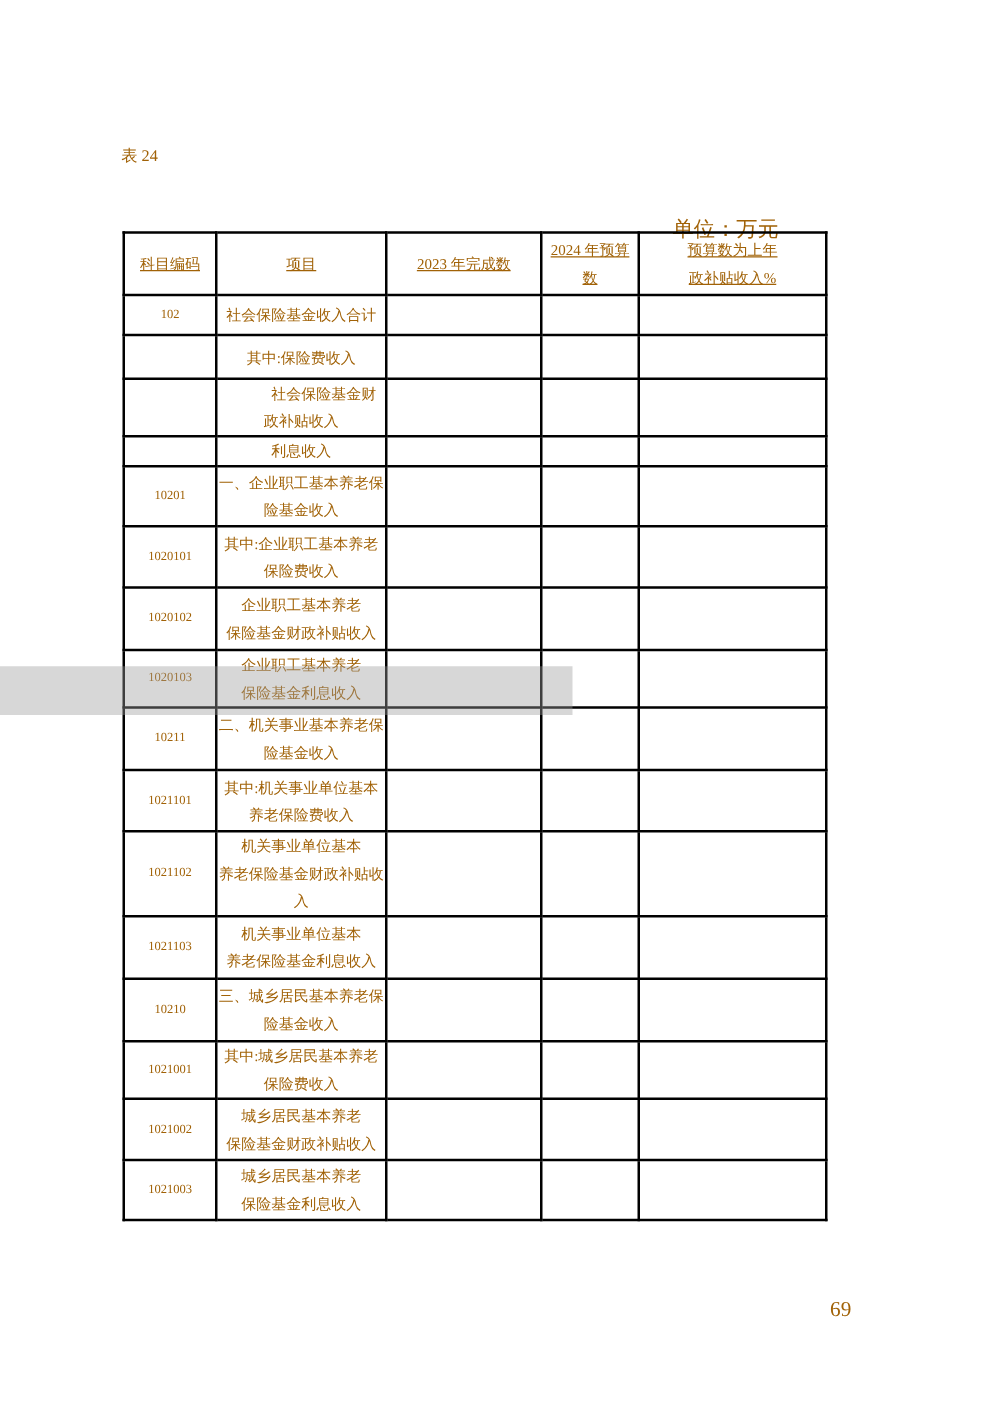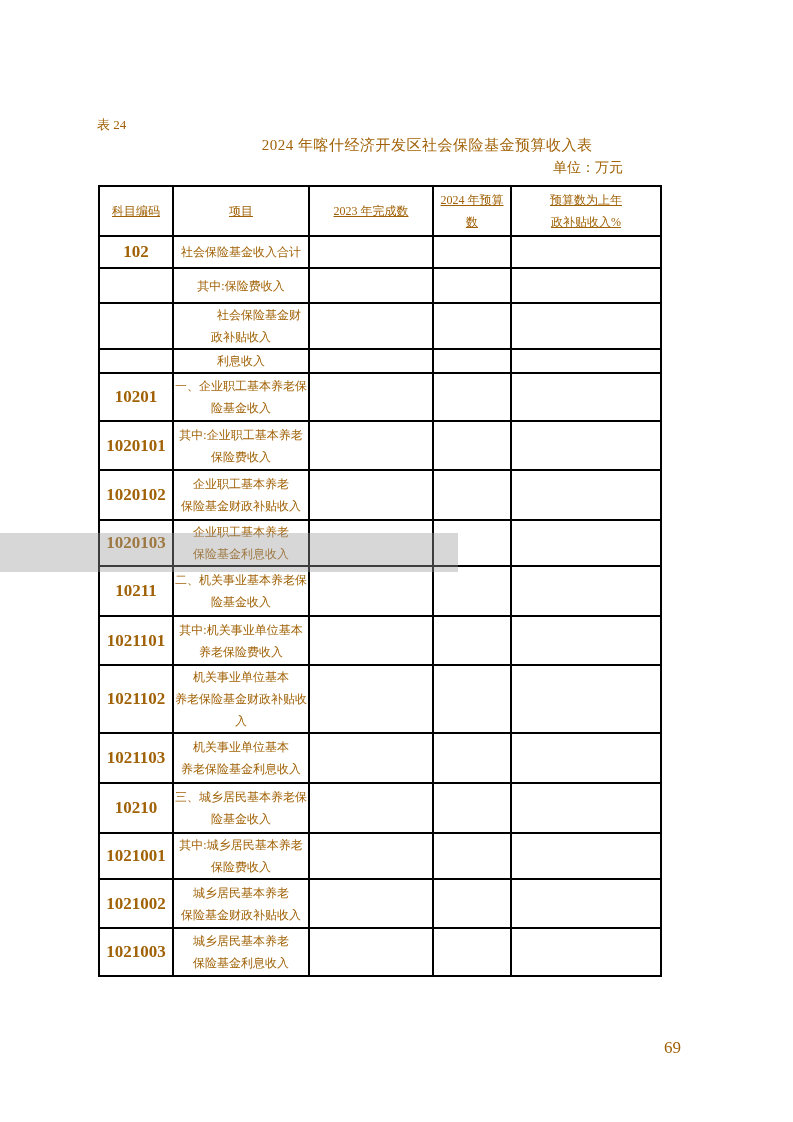--- a/index.html
+++ b/index.html
@@ -25,22 +25,22 @@
     left: 427px;
     top: 136px;
     transform: translateX(-50%);
     font-size: 15px;
     letter-spacing: 0.5px;
     white-space: nowrap;
   }
   .unit-label {
     position: absolute;
     right: 170px;
-    top: 159px;
-    font-size: 14px;
+    top: 172px;
+    font-size: 17px;
     white-space: nowrap;
   }
   table.budget-table {
     position: absolute;
     left: 98px;
     top: 185px;
     width: 562px;
     border-collapse: collapse;
     table-layout: fixed;
   }
@@ -48,21 +48,21 @@
     border: 2px solid #000000;
     font-weight: normal;
     font-size: 12px;
     line-height: 22px;
     text-align: center;
     vertical-align: middle;
     padding: 0;
     white-space: pre-line;
     overflow: hidden;
   }
-  .budget-table td.code-cell { font-size: 17px; font-weight: bold; }
+  .budget-table td.code-cell { font-size: 10px; }
   .highlight-band {
     position: absolute;
     left: 0;
     top: 533px;
     width: 458px;
     height: 39px;
     opacity: 0.4;
     pointer-events: none;
   }
   .page-number {
@@ -71,21 +71,20 @@
     top: 1038px;
     font-size: 17px;
     white-space: nowrap;
   }
 </style>
 </head>
 <body>
 
 <div class="page">
   <div class="table-label">表 24</div>
-  <div class="doc-title">2024 年喀什经济开发区社会保险基金预算收入表</div>
   <div class="unit-label">单位：万元</div>
 
   <table class="budget-table">
     <colgroup>
         <col style="width: 74px;">
         <col style="width: 136px;">
         <col style="width: 124px;">
         <col style="width: 78px;">
         <col style="width: 150px;">
       </colgroup>

